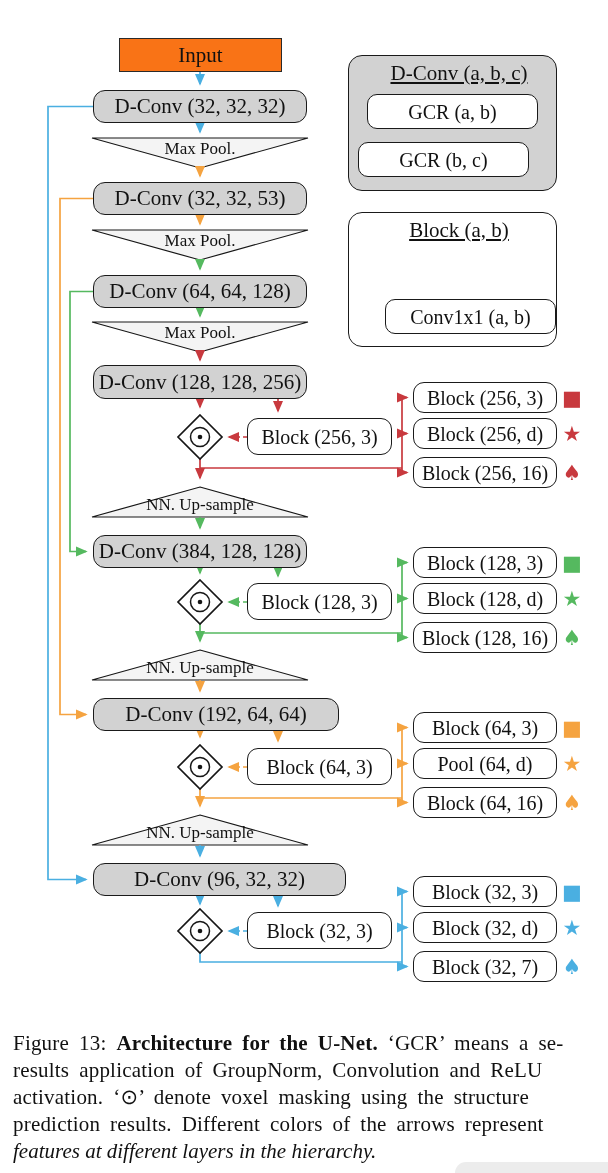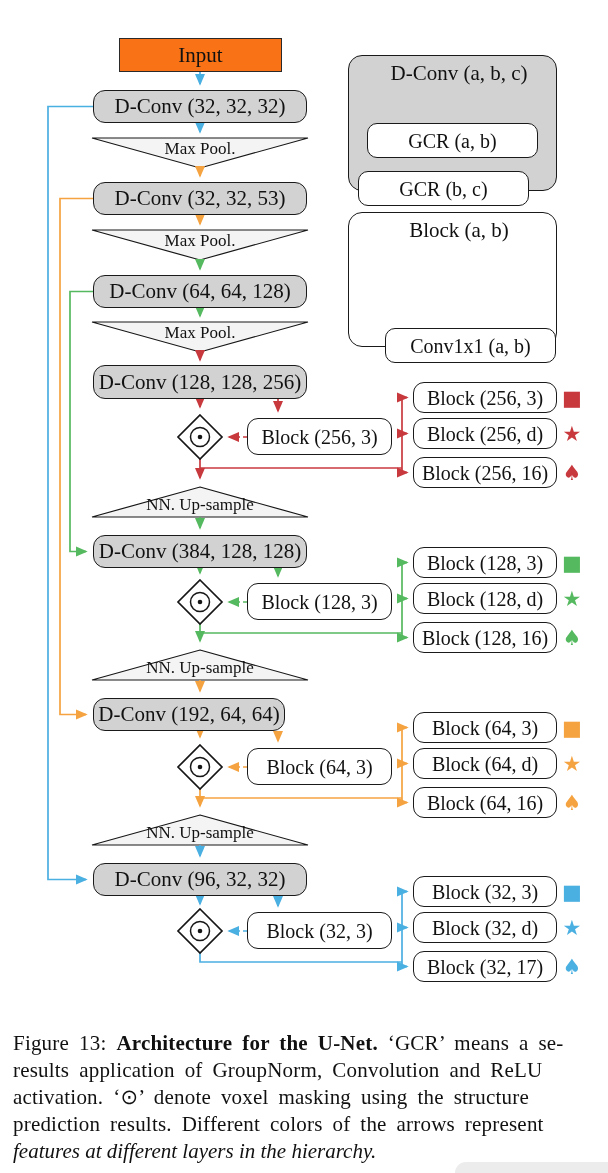--- a/index.html
+++ b/index.html
@@ -22,22 +22,22 @@
        justify-content:center;white-space:nowrap;font-size:21px;line-height:1;}
   .inputbox{background:#f97316;border:1.6px solid #2a2a2a;}
   .dconv{background:var(--boxFill,#d2d2d2);border:1.6px solid #1a1a1a;border-radius:12px;}
   .blockbox{background:#fff;border:1.5px solid #1a1a1a;border-radius:11px;font-size:20px;}
   .trilabel{position:absolute;box-sizing:border-box;display:flex;align-items:center;
        justify-content:center;font-size:17px;line-height:1;width:216px;left:92px;}
   .legend-outer{position:absolute;box-sizing:border-box;border:1.6px solid #1a1a1a;border-radius:14px;}
   .legend-gray{background:var(--boxFill,#d2d2d2);}
   .legend-white{background:#fff;}
   .legend-title{position:absolute;box-sizing:border-box;display:flex;align-items:center;
-       justify-content:center;font-size:21px;width:222px;left:348px;height:24px;}
-  .legend-inner{background:#fff;border:1.4px solid #1a1a1a;border-radius:10px;font-size:20px;margin-top:29px;}
+       justify-content:center;font-size:21px;width:222px;left:348px;height:24px;text-decoration:underline;}
+  .legend-inner{background:#fff;border:1.4px solid #1a1a1a;border-radius:10px;font-size:20px;}
   .suit{position:absolute;width:28px;height:28px;display:flex;align-items:center;
        justify-content:center;font-family:"DejaVu Sans", sans-serif;font-size:21px;left:558px;}
   .c-red{color:var(--red,#c8393e);} .c-green{color:var(--green,#55b95f);}
   .c-orange{color:var(--orange,#f5a340);} .c-blue{color:var(--blue,#4aafe1);}
   .capline{position:absolute;left:13px;width:590px;height:25px;font-size:21px;
        line-height:25px;word-spacing:4.5px;letter-spacing:0.2px;white-space:nowrap;}
   .capline.last{word-spacing:normal;letter-spacing:normal;font-style:italic;}
   #corner-shape{position:absolute;left:455px;top:1162px;width:153px;height:11px;
        background:#ececec;border-radius:14px 0 0 0;}
 </style>
@@ -195,35 +195,35 @@
   <div class="box dconv" style="left:93px;top:535px;width:214px;height:33px">D-Conv (384, 128, 128)</div>
   <div class="box blockbox" style="left:247px;top:583px;width:145px;height:37px">Block (128, 3)</div>
   <div class="box blockbox" style="left:413px;top:547px;width:144px;height:31px">Block (128, 3)</div>
   <div class="box blockbox" style="left:413px;top:583px;width:144px;height:31px">Block (128, d)</div>
   <div class="box blockbox" style="left:413px;top:622px;width:144px;height:31px">Block (128, 16)</div>
   <div class="suit c-green" style="top:549px">■</div>
   <div class="suit c-green" style="top:585px">★</div>
   <div class="suit c-green" style="top:624px">♠</div>
   <div class="trilabel" style="top:659px">NN. Up-sample</div>
 
-  <div class="box dconv" style="left:93px;top:698px;width:192px;height:33px">D-Conv (192, 64, 64)</div>
+  <div class="box dconv" style="left:93px;top:698px;width:246px;height:33px">D-Conv (192, 64, 64)</div>
   <div class="box blockbox" style="left:247px;top:748px;width:145px;height:37px">Block (64, 3)</div>
   <div class="box blockbox" style="left:413px;top:712px;width:144px;height:31px">Block (64, 3)</div>
-  <div class="box blockbox" style="left:413px;top:748px;width:144px;height:31px">Block (64, d)</div>
+  <div class="box blockbox" style="left:413px;top:748px;width:144px;height:31px">Pool (64, d)</div>
   <div class="box blockbox" style="left:413px;top:787px;width:144px;height:31px">Block (64, 16)</div>
   <div class="suit c-orange" style="top:714px">■</div>
   <div class="suit c-orange" style="top:750px">★</div>
   <div class="suit c-orange" style="top:789px">♠</div>
   <div class="trilabel" style="top:824px">NN. Up-sample</div>
 
-  <div class="box dconv" style="left:93px;top:863px;width:214px;height:33px">D-Conv (96, 32, 32)</div>
+  <div class="box dconv" style="left:93px;top:863px;width:253px;height:33px">D-Conv (96, 32, 32)</div>
   <div class="box blockbox" style="left:247px;top:912px;width:145px;height:37px">Block (32, 3)</div>
   <div class="box blockbox" style="left:413px;top:876px;width:144px;height:31px">Block (32, 3)</div>
   <div class="box blockbox" style="left:413px;top:912px;width:144px;height:31px">Block (32, d)</div>
-  <div class="box blockbox" style="left:413px;top:951px;width:144px;height:31px">Block (32, 17)</div>
+  <div class="box blockbox" style="left:413px;top:951px;width:144px;height:31px">Block (32, 7)</div>
   <div class="suit c-blue" style="top:878px">■</div>
   <div class="suit c-blue" style="top:914px">★</div>
   <div class="suit c-blue" style="top:953px">♠</div>
 
   <div>
     <div class="capline" style="top:1031px"><span>Figure 13: </span><b>Architecture for the U-Net.</b><span> ‘GCR’ means a se-</span></div>
     <div class="capline" style="top:1058px">results application of GroupNorm, Convolution and ReLU</div>
     <div class="capline" style="top:1085px">activation.  ‘⊙’ denote voxel masking using the structure</div>
     <div class="capline" style="top:1112px">prediction results. Different colors of the arrows represent</div>
     <div class="capline last" style="top:1139px">features at different layers in the hierarchy.</div>

